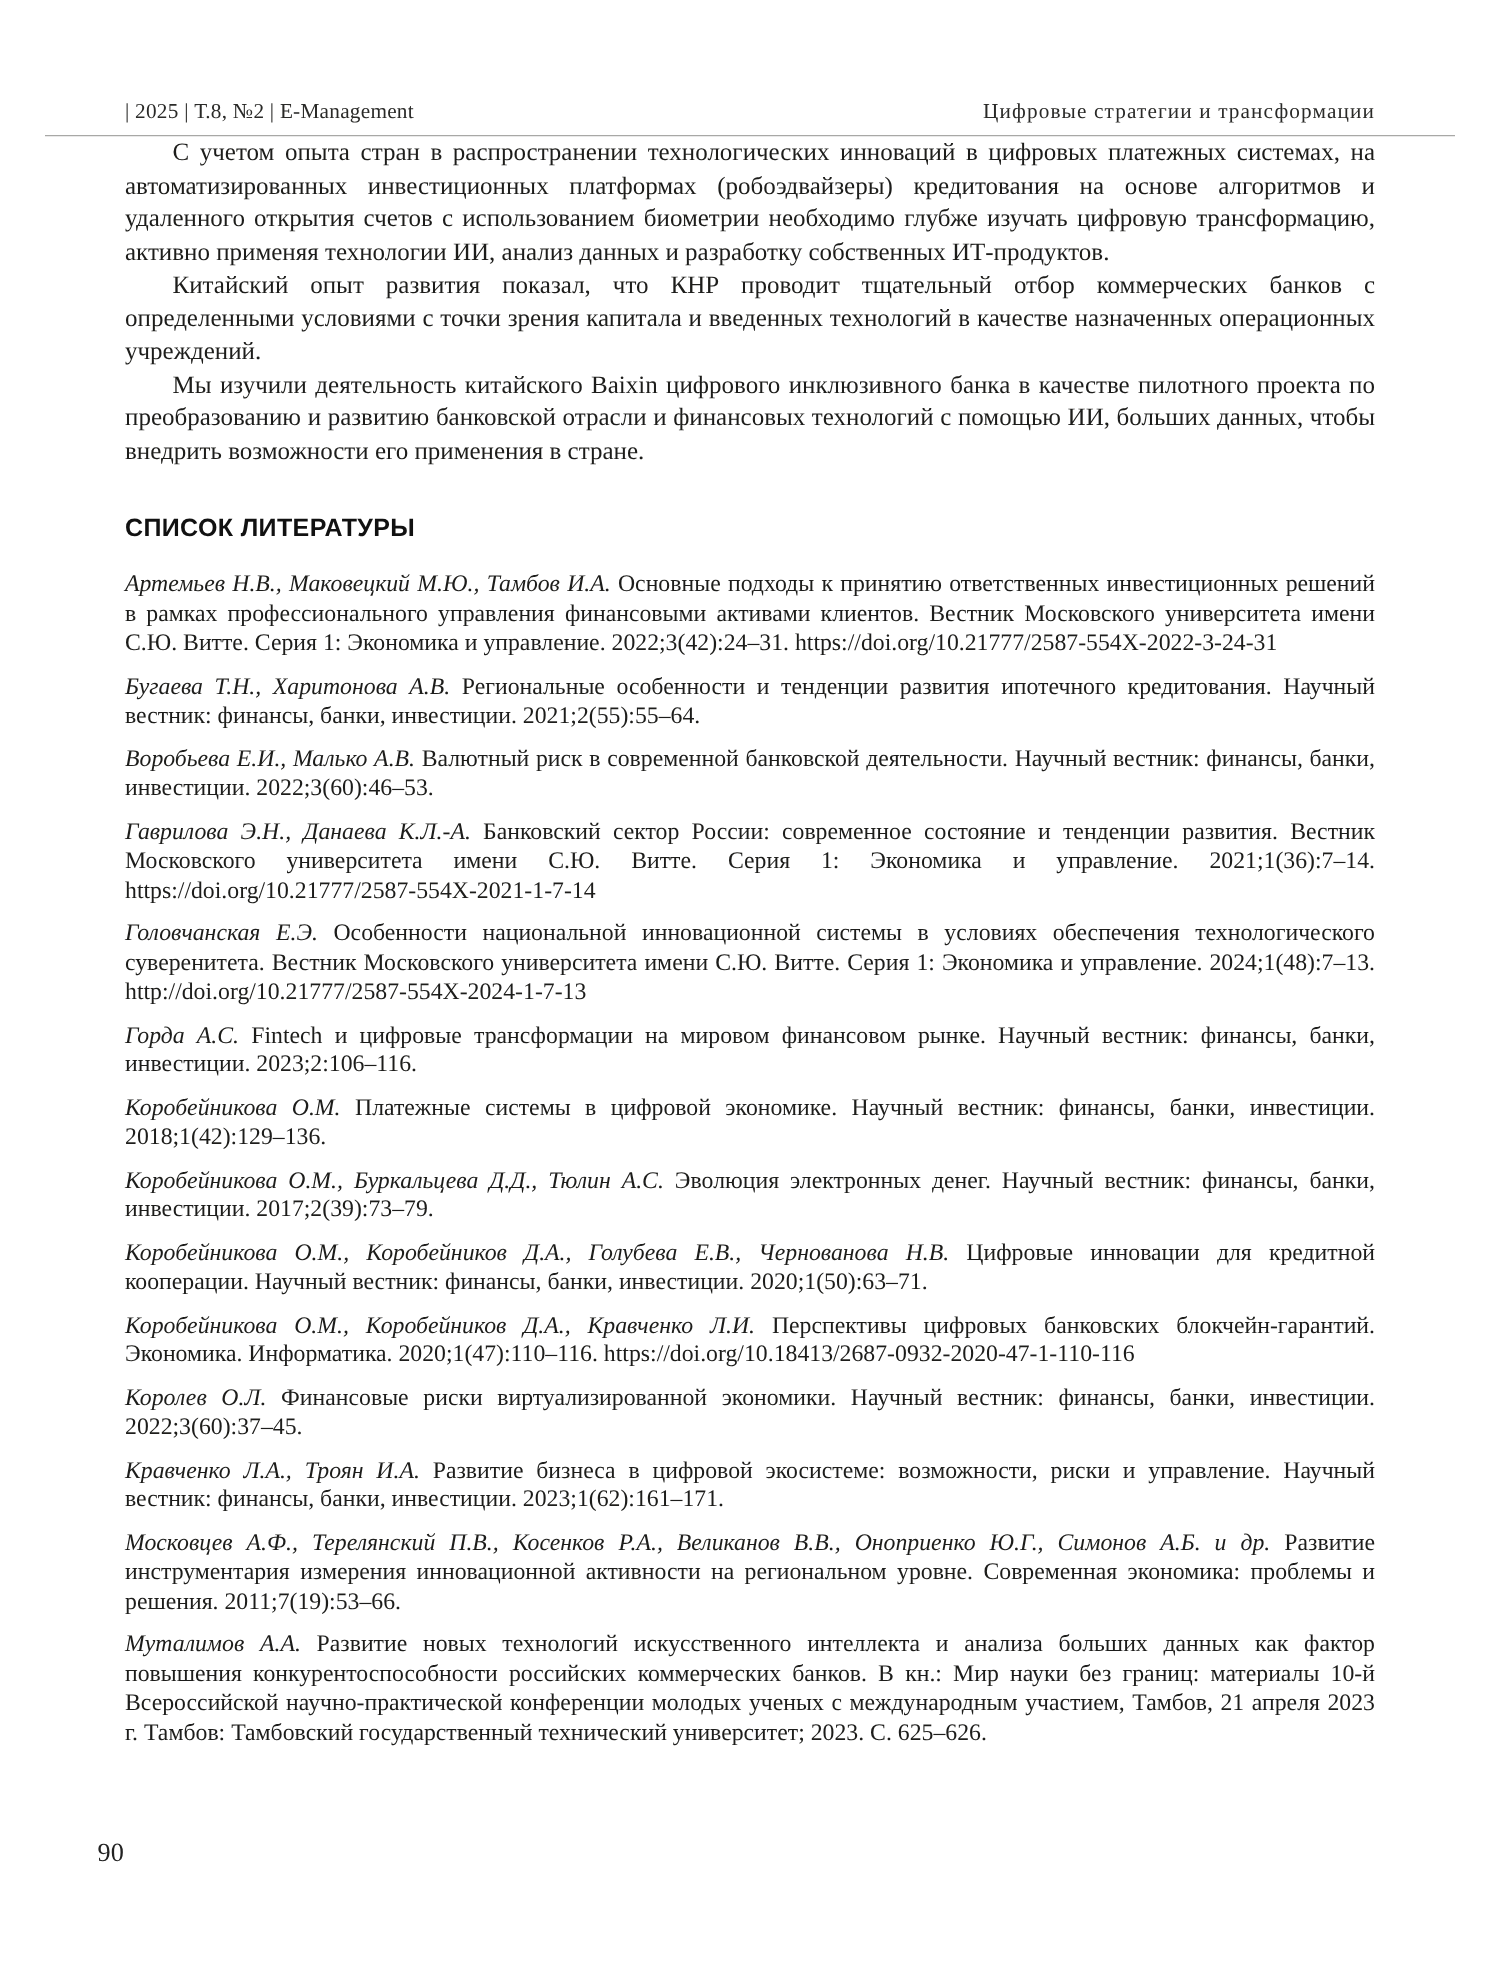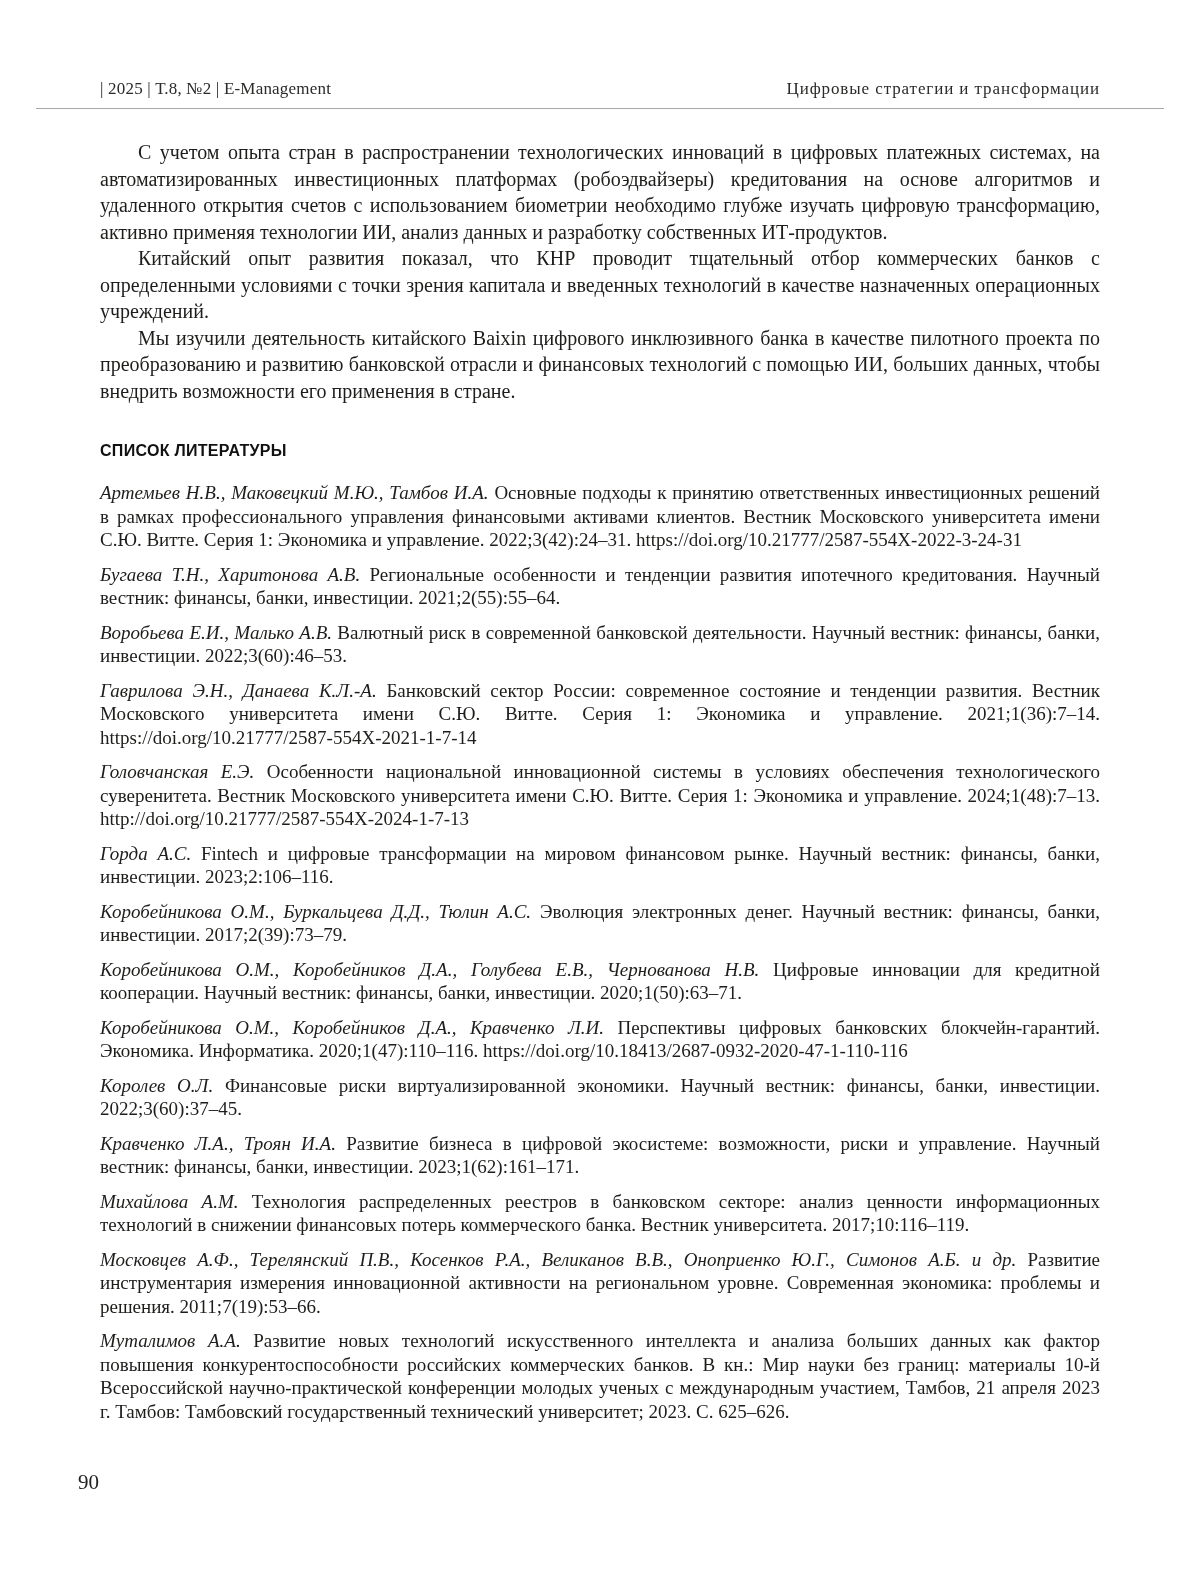--- a/index.html
+++ b/index.html
@@ -34,32 +34,31 @@
   .page-header .right {
     letter-spacing: 0.9px;
     margin-top: 31px;
   }
   .header-rule {
     height: 0;
     border-bottom: 1.5px solid #a8a8a6;
     margin: 9px -64px 0 -64px;
   }
   .intro-block {
-    margin-top: 30px;
   }
   p.intro {
     margin: 0;
     font-size: 20px;
     line-height: 26.5px;
     text-align: justify;
     text-indent: 38px;
   }
   h2.refs-heading {
     font-family: "Liberation Sans", sans-serif;
-    font-size: 16px;
+    font-size: 20px;
     font-weight: 700;
     color: #111;
     margin: 38px 0 21px 0;
     letter-spacing: 0.3px;
   }
   p.ref {
     margin: 0 0 11px 0;
     font-size: 19px;
     line-height: 23.5px;
     text-align: justify;
@@ -114,44 +113,44 @@
     </p>
     <p class="ref">
       <em>Головчанская Е.Э.</em>
       <span>Особенности национальной инновационной системы в условиях обеспечения технологического суверенитета. Вестник Московского университета имени С.Ю. Витте. Серия 1: Экономика и управление. 2024;1(48):7–13. http://doi.org/10.21777/2587-554X-2024-1-7-13</span>
     </p>
     <p class="ref">
       <em>Горда А.С.</em>
       <span>Fintech и цифровые трансформации на мировом финансовом рынке. Научный вестник: финансы, банки, инвестиции. 2023;2:106–116.</span>
     </p>
     <p class="ref">
+      <em>Коробейникова О.М.</em>
+      <span>Платежные системы в цифровой экономике. Научный вестник: финансы, банки, инвестиции. 2018;1(42):129–136.</span>
+    </p>
+    <p class="ref">
       <em>Коробейникова О.М., Буркальцева Д.Д., Тюлин А.С.</em>
       <span>Эволюция электронных денег. Научный вестник: финансы, банки, инвестиции. 2017;2(39):73–79.</span>
     </p>
     <p class="ref">
       <em>Коробейникова О.М., Коробейников Д.А., Голубева Е.В., Чернованова Н.В.</em>
       <span>Цифровые инновации для кредитной кооперации. Научный вестник: финансы, банки, инвестиции. 2020;1(50):63–71.</span>
     </p>
     <p class="ref">
       <em>Коробейникова О.М., Коробейников Д.А., Кравченко Л.И.</em>
       <span>Перспективы цифровых банковских блокчейн-гарантий. Экономика. Информатика. 2020;1(47):110–116. https://doi.org/10.18413/2687-0932-2020-47-1-110-116</span>
     </p>
     <p class="ref">
       <em>Королев О.Л.</em>
       <span>Финансовые риски виртуализированной экономики. Научный вестник: финансы, банки, инвестиции. 2022;3(60):37–45.</span>
     </p>
     <p class="ref">
       <em>Кравченко Л.А., Троян И.А.</em>
       <span>Развитие бизнеса в цифровой экосистеме: возможности, риски и управление. Научный вестник: финансы, банки, инвестиции. 2023;1(62):161–171.</span>
     </p>
     <p class="ref">
-      <em>Михайлова А.М.</em>
-      <span>Технология распределенных реестров в банковском секторе: анализ ценности информационных технологий в снижении финансовых потерь коммерческого банка. Вестник университета. 2017;10:116–119.</span>
-    </p>
-    <p class="ref">
       <em>Московцев А.Ф., Терелянский П.В., Косенков Р.А., Великанов В.В., Оноприенко Ю.Г., Симонов А.Б. и др.</em>
       <span>Развитие инструментария измерения инновационной активности на региональном уровне. Современная экономика: проблемы и решения. 2011;7(19):53–66.</span>
     </p>
     <p class="ref">
       <em>Муталимов А.А.</em>
       <span>Развитие новых технологий искусственного интеллекта и анализа больших данных как фактор повышения конкурентоспособности российских коммерческих банков. В кн.: Мир науки без границ: материалы 10-й Всероссийской научно-практической конференции молодых ученых с международным участием, Тамбов, 21 апреля 2023 г. Тамбов: Тамбовский государственный технический университет; 2023. С. 625–626.</span>
     </p>
   </div>
 
 </div>

